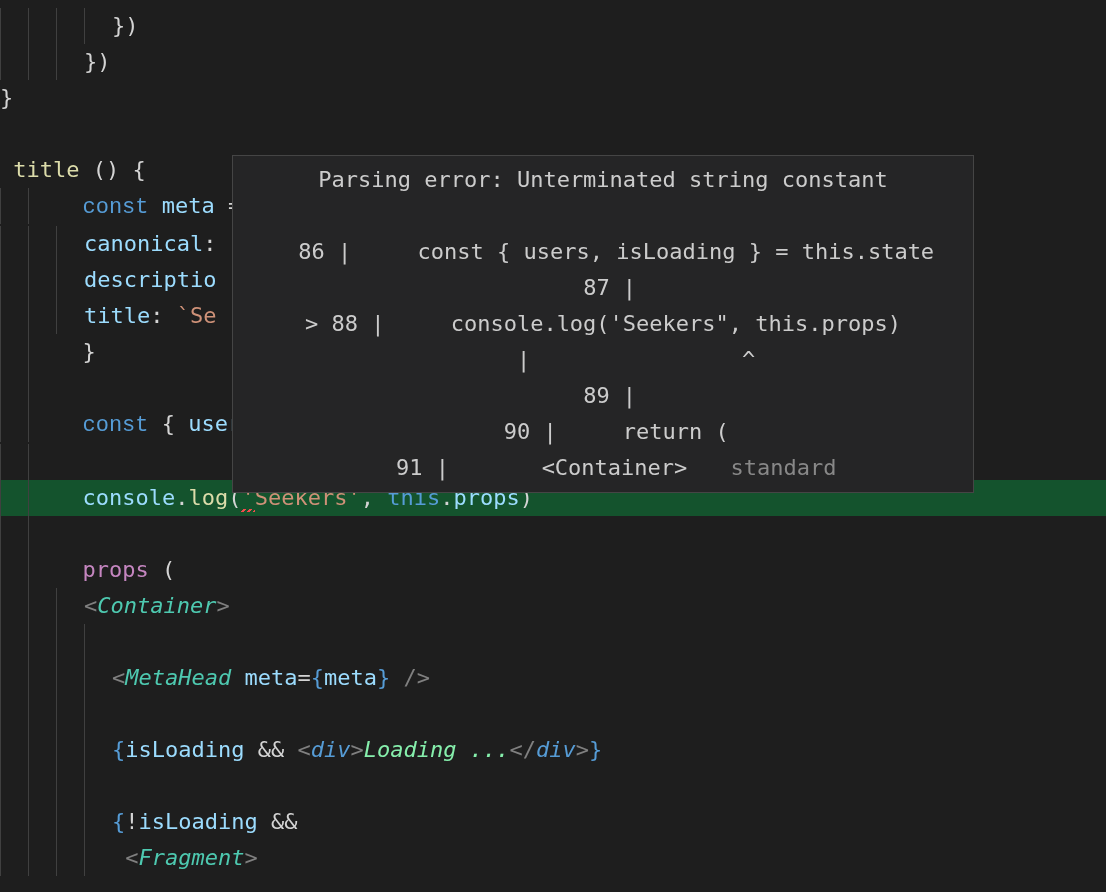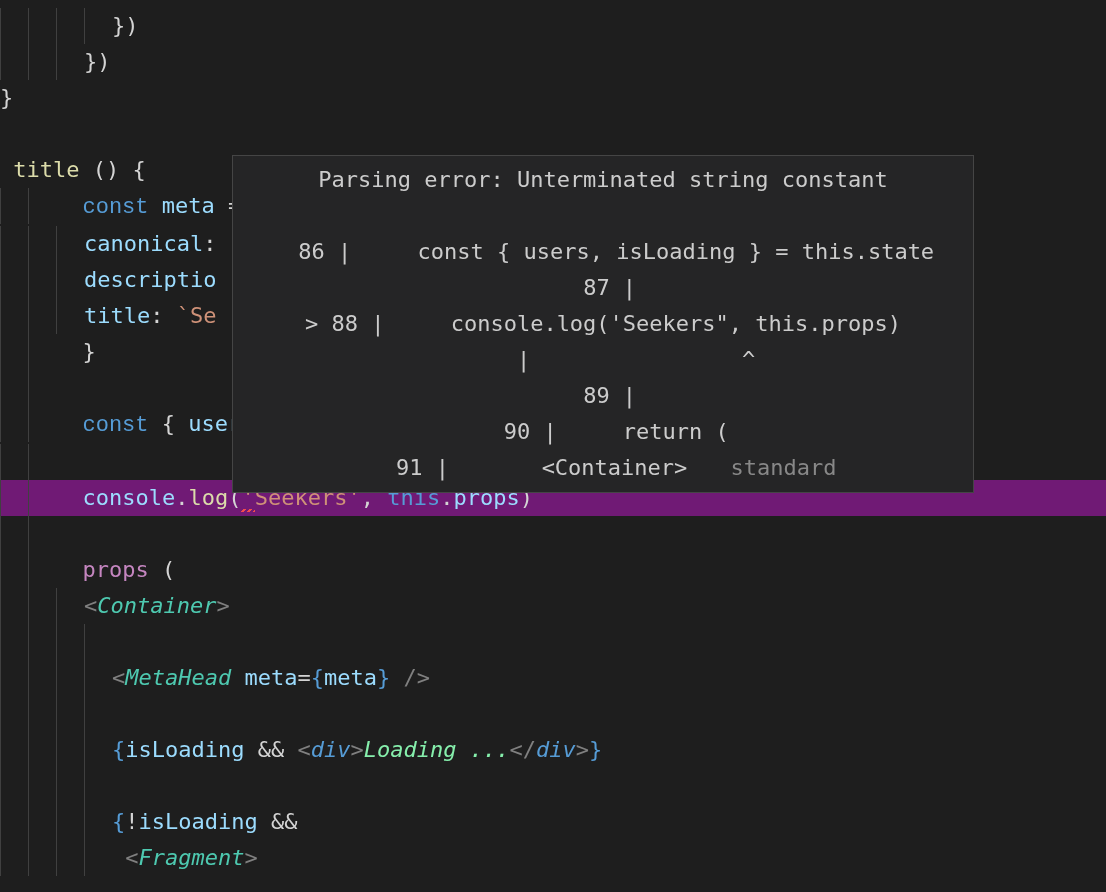--- a/index.html
+++ b/index.html
@@ -35,21 +35,21 @@
     
     .indent-guide {
       display: inline-block;
       border-left: 1px solid #404040;
       width: 28px;
       height: 36px;
       vertical-align: top;
     }
     
     .highlighted-line {
-      background: #701a75;
+      background: #14532d;
     }
     
     
     .kw { color: #569cd6; }
     .kw-const { color: #569cd6; font-family: Liberation Mono, monospace; }
     .var { color: #9cdcfe; }
     .prop { color: #9cdcfe; }
     .func { color: #dcdcaa; }
     .str { color: #ce9178; }
     .tpl { color: #ce9178; }

